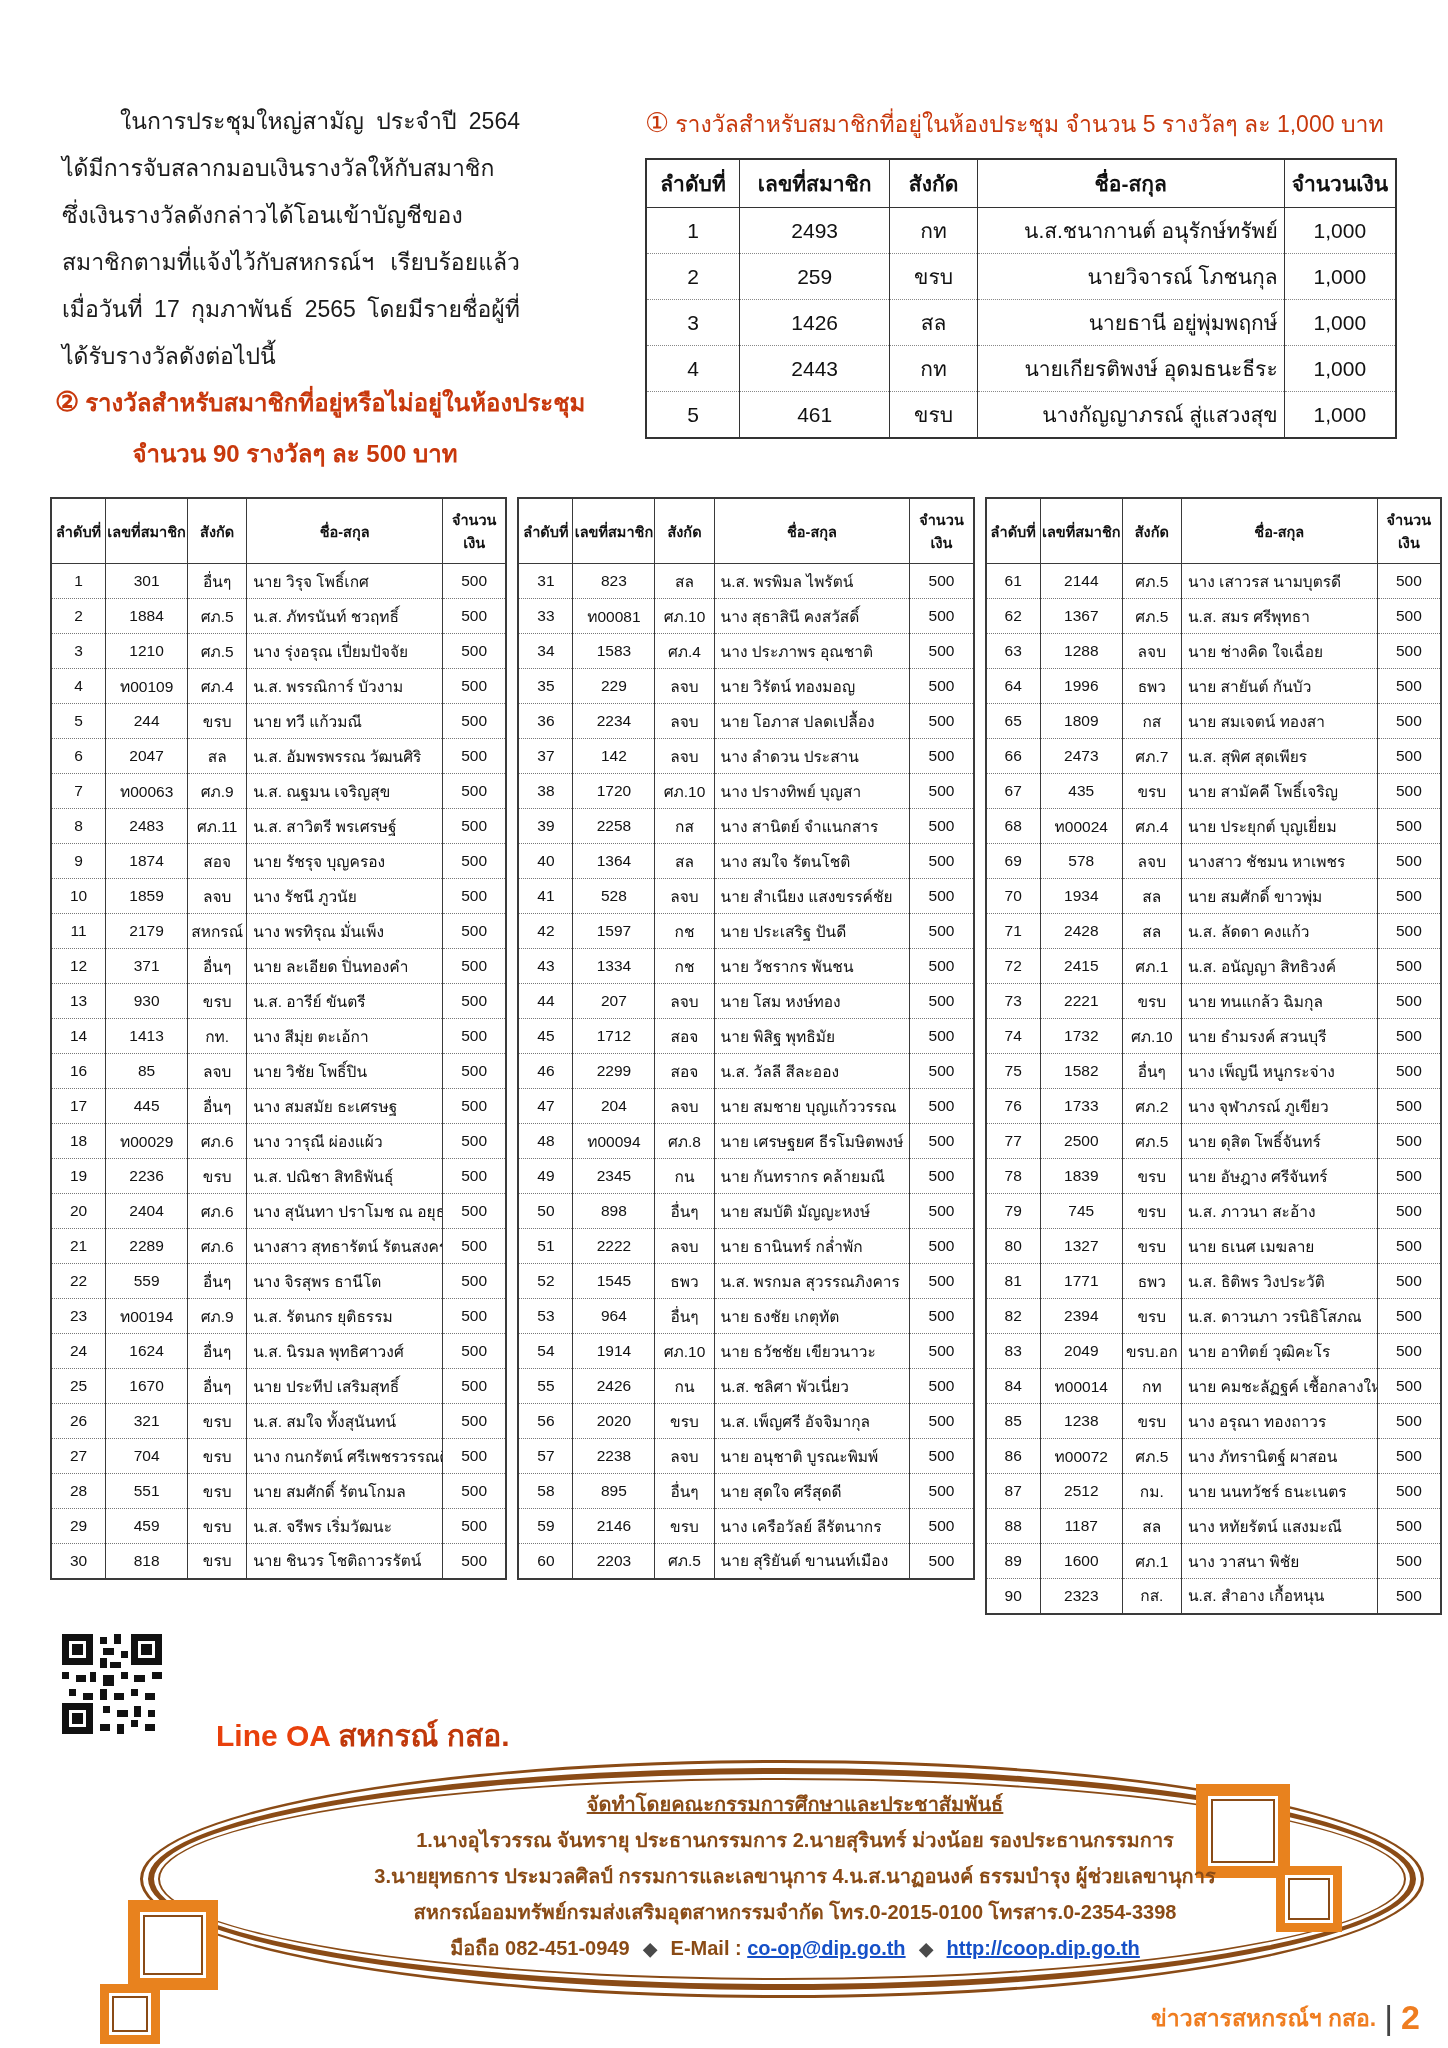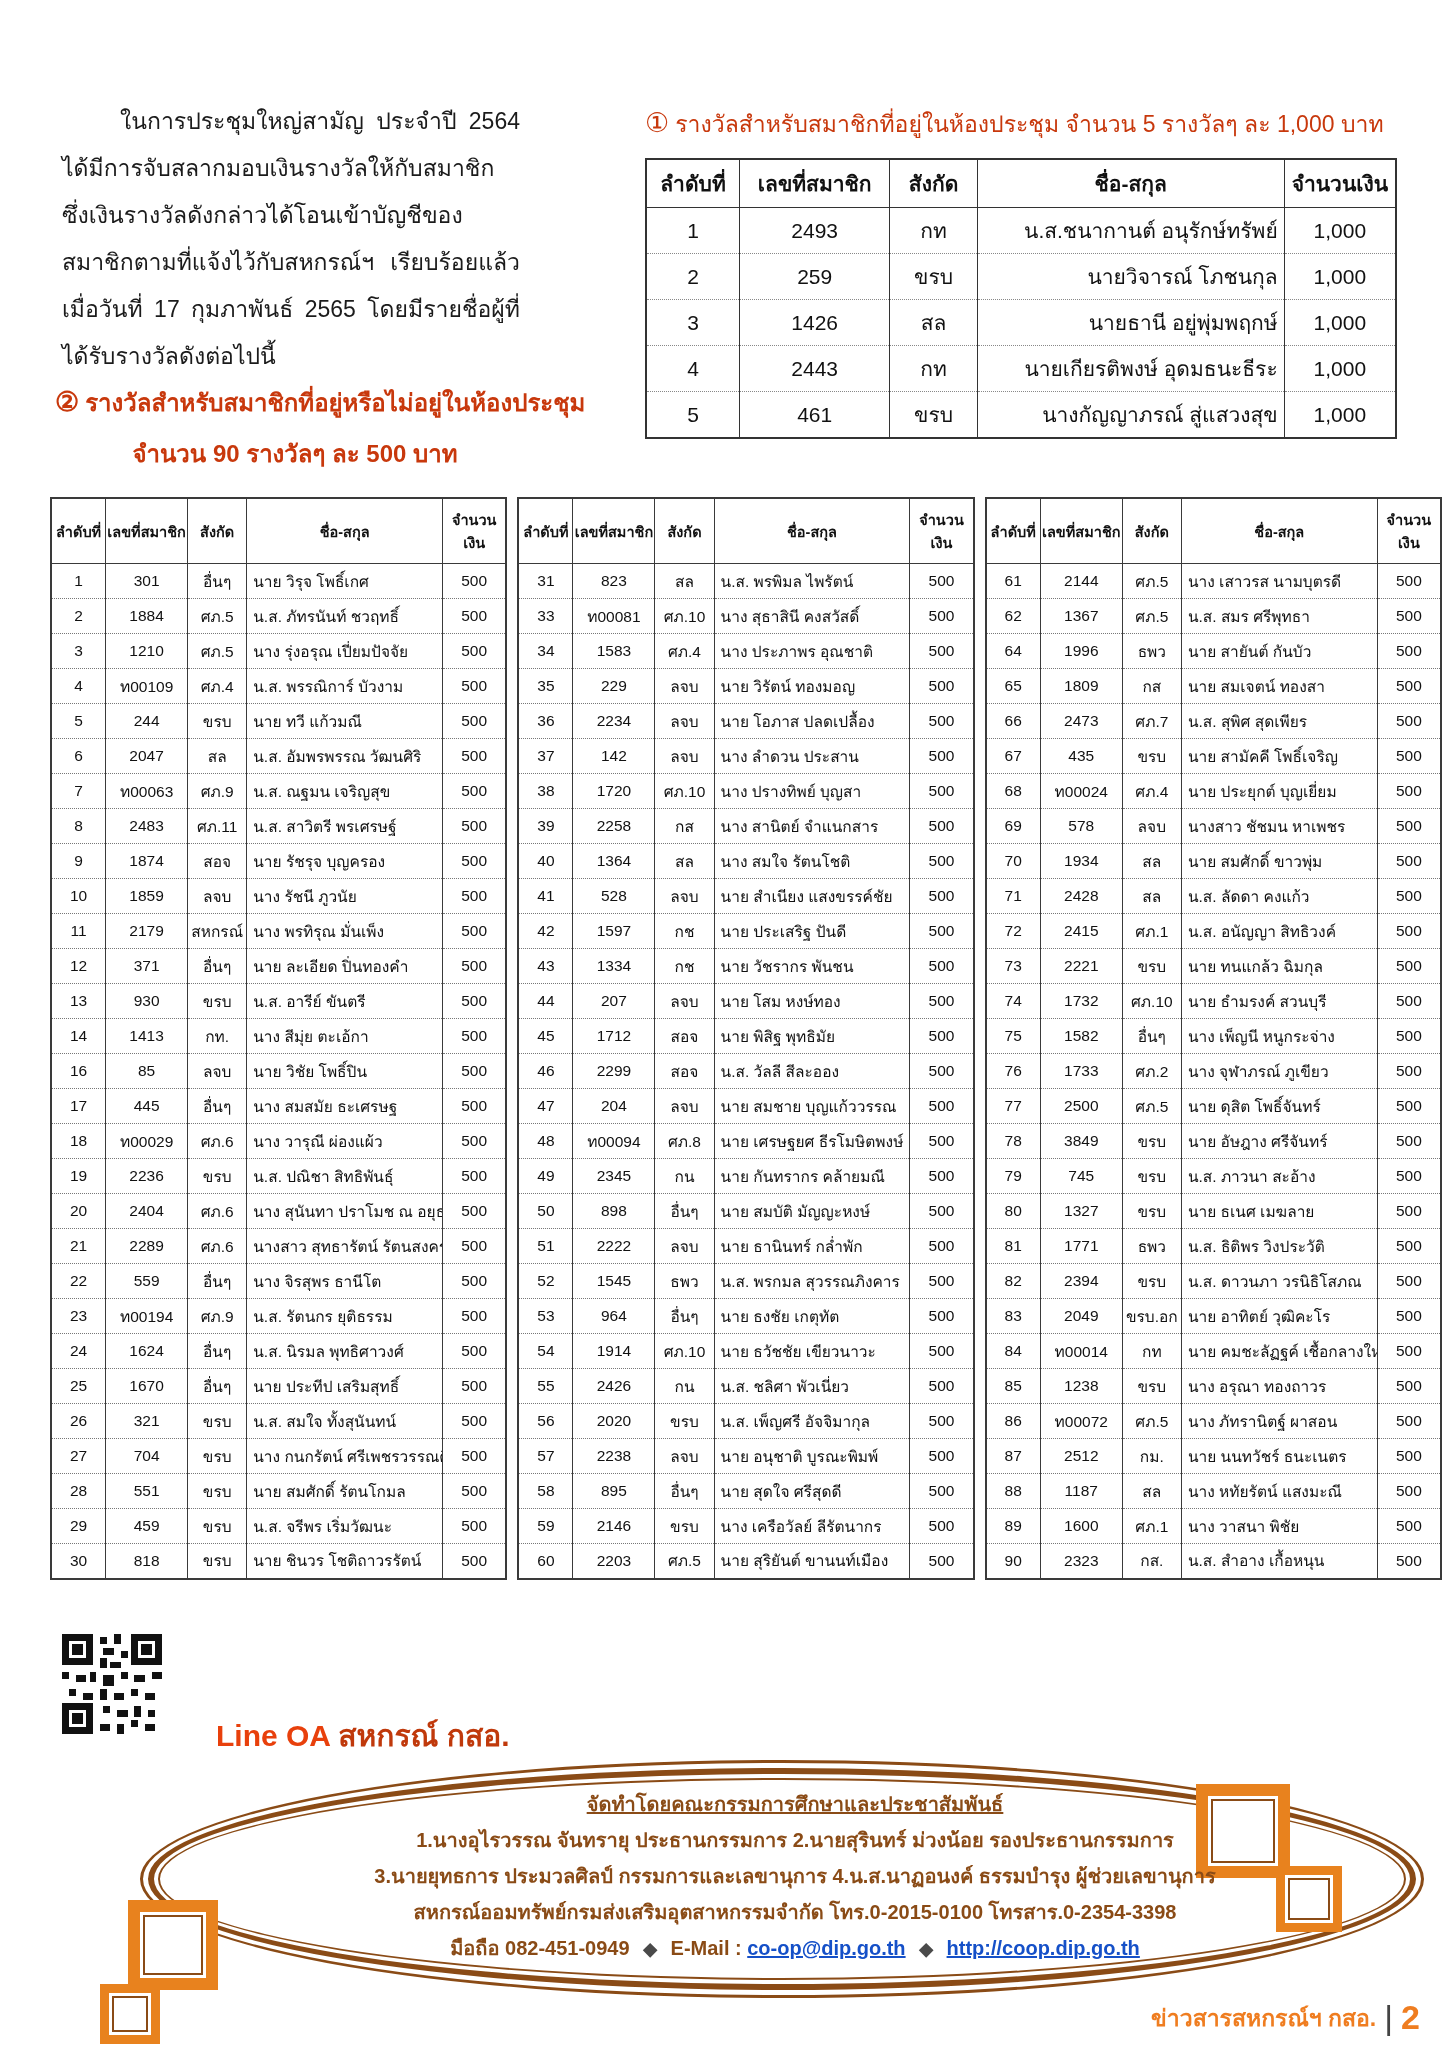--- a/index.html
+++ b/index.html
@@ -631,20 +631,27 @@
               <td class="c4">500</td>
             </tr>
             <tr>
               <td class="c0">62</td>
               <td class="c1">1367</td>
               <td class="c2">ศภ.5</td>
               <td class="c3">น.ส. สมร ศรีพุทธา</td>
               <td class="c4">500</td>
             </tr>
             <tr>
+              <td class="c0">63</td>
+              <td class="c1">1288</td>
+              <td class="c2">ลจบ</td>
+              <td class="c3">นาย ช่างคิด ใจเฉื่อย</td>
+              <td class="c4">500</td>
+            </tr>
+            <tr>
               <td class="c0">64</td>
               <td class="c1">1996</td>
               <td class="c2">ธพว</td>
               <td class="c3">นาย สายันต์ กันบัว</td>
               <td class="c4">500</td>
             </tr>
             <tr>
               <td class="c0">65</td>
               <td class="c1">1809</td>
               <td class="c2">กส</td>
@@ -730,21 +737,21 @@
             </tr>
             <tr>
               <td class="c0">77</td>
               <td class="c1">2500</td>
               <td class="c2">ศภ.5</td>
               <td class="c3">นาย ดุสิต โพธิ์จันทร์</td>
               <td class="c4">500</td>
             </tr>
             <tr>
               <td class="c0">78</td>
-              <td class="c1">3849</td>
+              <td class="c1">1839</td>
               <td class="c2">ขรบ</td>
               <td class="c3">นาย อัษฎาง ศรีจันทร์</td>
               <td class="c4">500</td>
             </tr>
             <tr>
               <td class="c0">79</td>
               <td class="c1">745</td>
               <td class="c2">ขรบ</td>
               <td class="c3">น.ส. ภาวนา สะอ้าง</td>
               <td class="c4">500</td>

